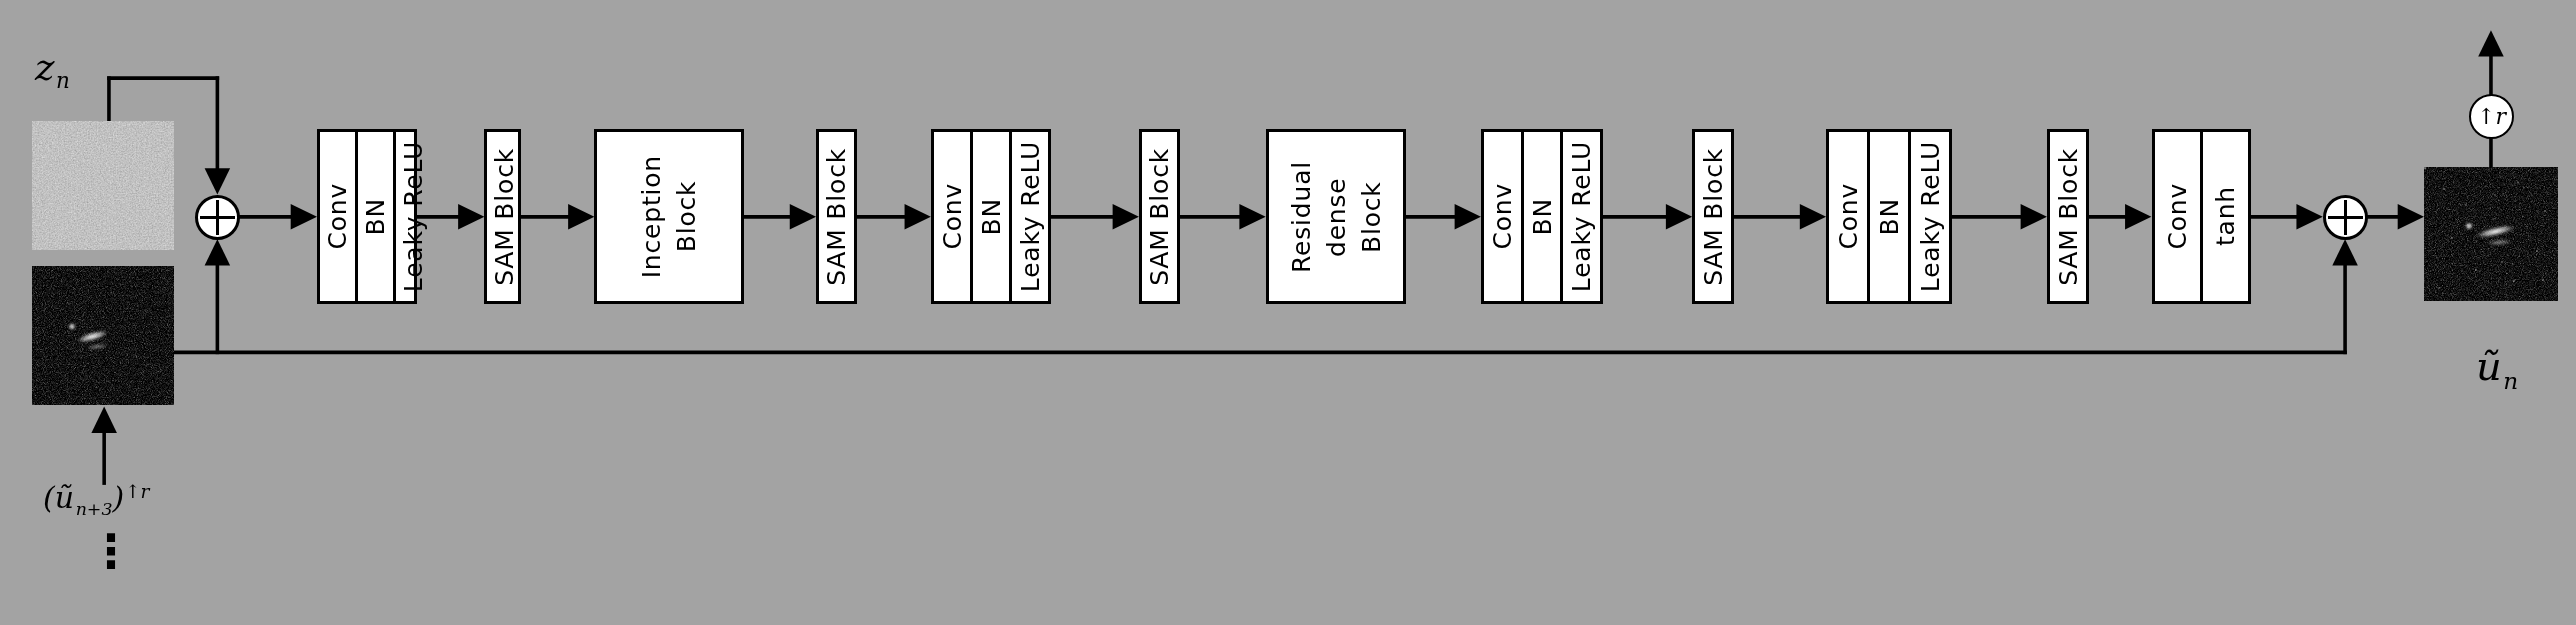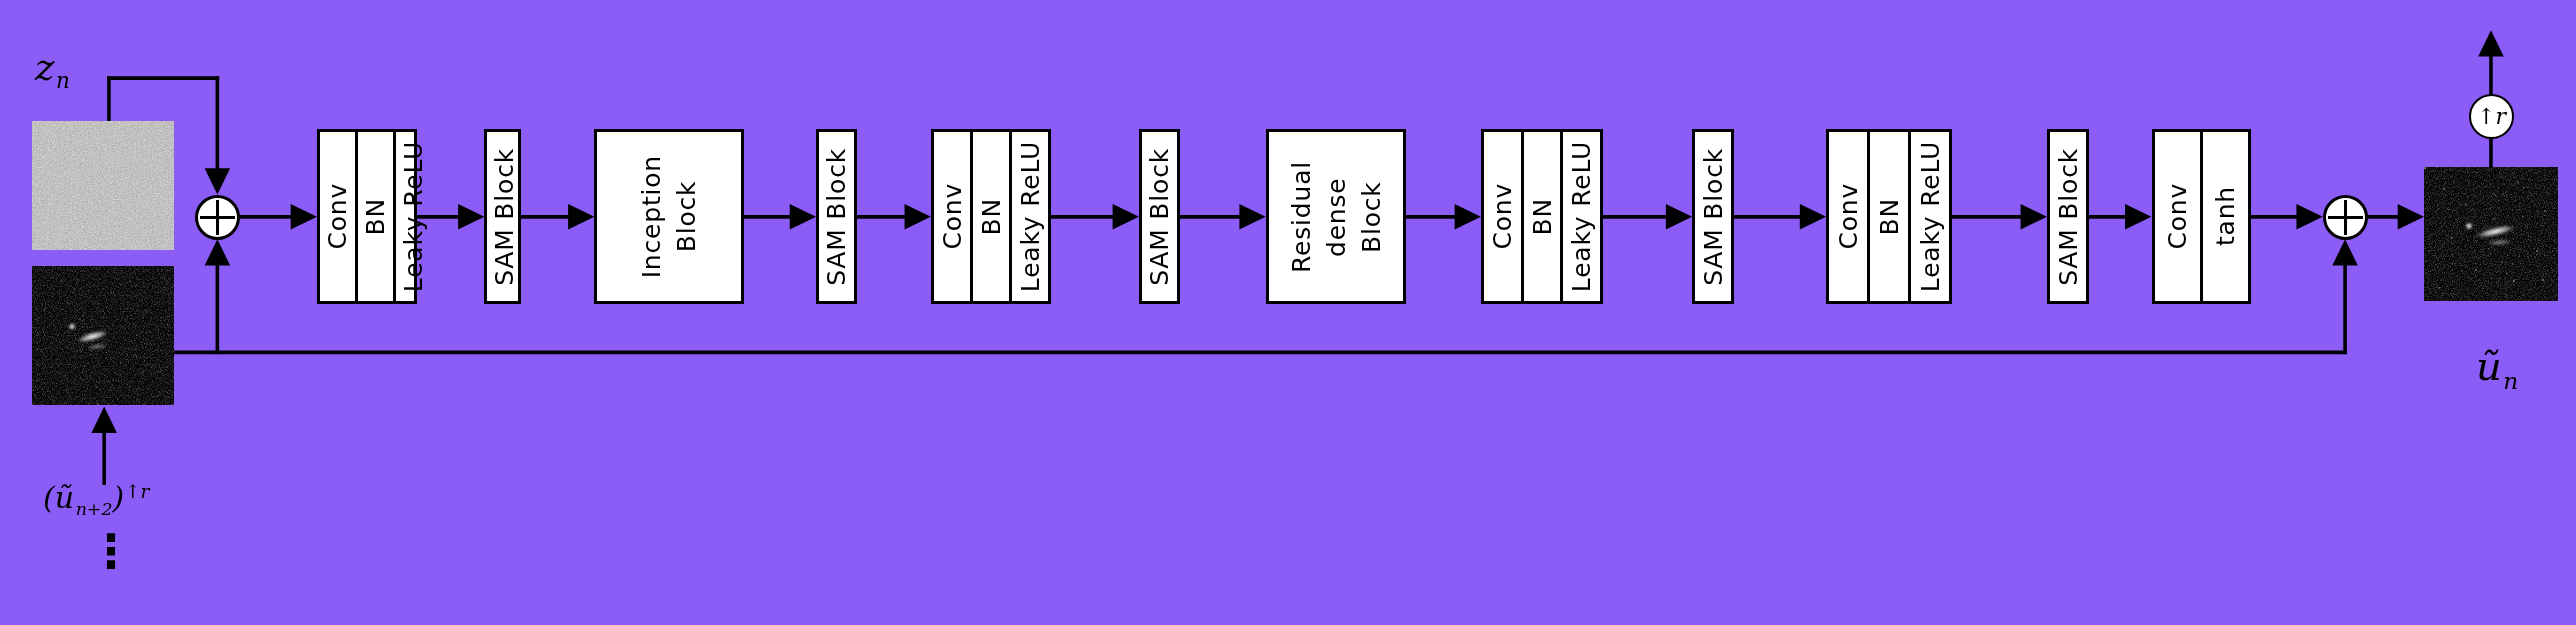--- a/index.html
+++ b/index.html
@@ -1,16 +1,16 @@
 <!DOCTYPE html>
 <html style="font-size:12.8px"><head>
 <meta charset="utf-8">
 <style>
   html,body{margin:0;padding:0;background:#ffffff;}
-  .canvas{position:relative;width:2576px;height:625px;background:#8b5cf6;
+  .canvas{position:relative;width:2576px;height:625px;background:#a3a3a3;
           font-family:"DejaVu Sans",sans-serif;overflow:hidden;color:#000;}
   .svg-layer{position:absolute;left:0;top:0;}
 
   
   .block{position:absolute;top:129px;height:175px;display:flex;background:#fff;
          border:3.2px solid #000;box-sizing:border-box;}
   .block-col{flex:1 1 0;border-left:3.2px solid #000;display:flex;
              align-items:center;justify-content:center;}
   .block-col:first-child{border-left:none;}
   .vtext{writing-mode:vertical-rl;transform:rotate(180deg);font-size:25px;
@@ -265,21 +265,21 @@
     <span class="blob out-streak1"></span>
     <span class="blob out-dot1"></span>
     <span class="blob out-streak2"></span>
   </div>
 
   <div class="upsampler">
     <span>↑r</span>
   </div>
 
   <div class="mlabel lab-prev">
-    <span>(</span><span>ũ</span><span class="msub">n+2</span><span>)</span><span class="msup">↑r</span>
+    <span>(</span><span>ũ</span><span class="msub">n+3</span><span>)</span><span class="msup">↑r</span>
   </div>
 
   <div class="dots">⋮</div>
 
   <div class="mlabel lab-out">
     <span>ũ</span><span class="msub">n</span>
   </div>
 
 </div>
 

